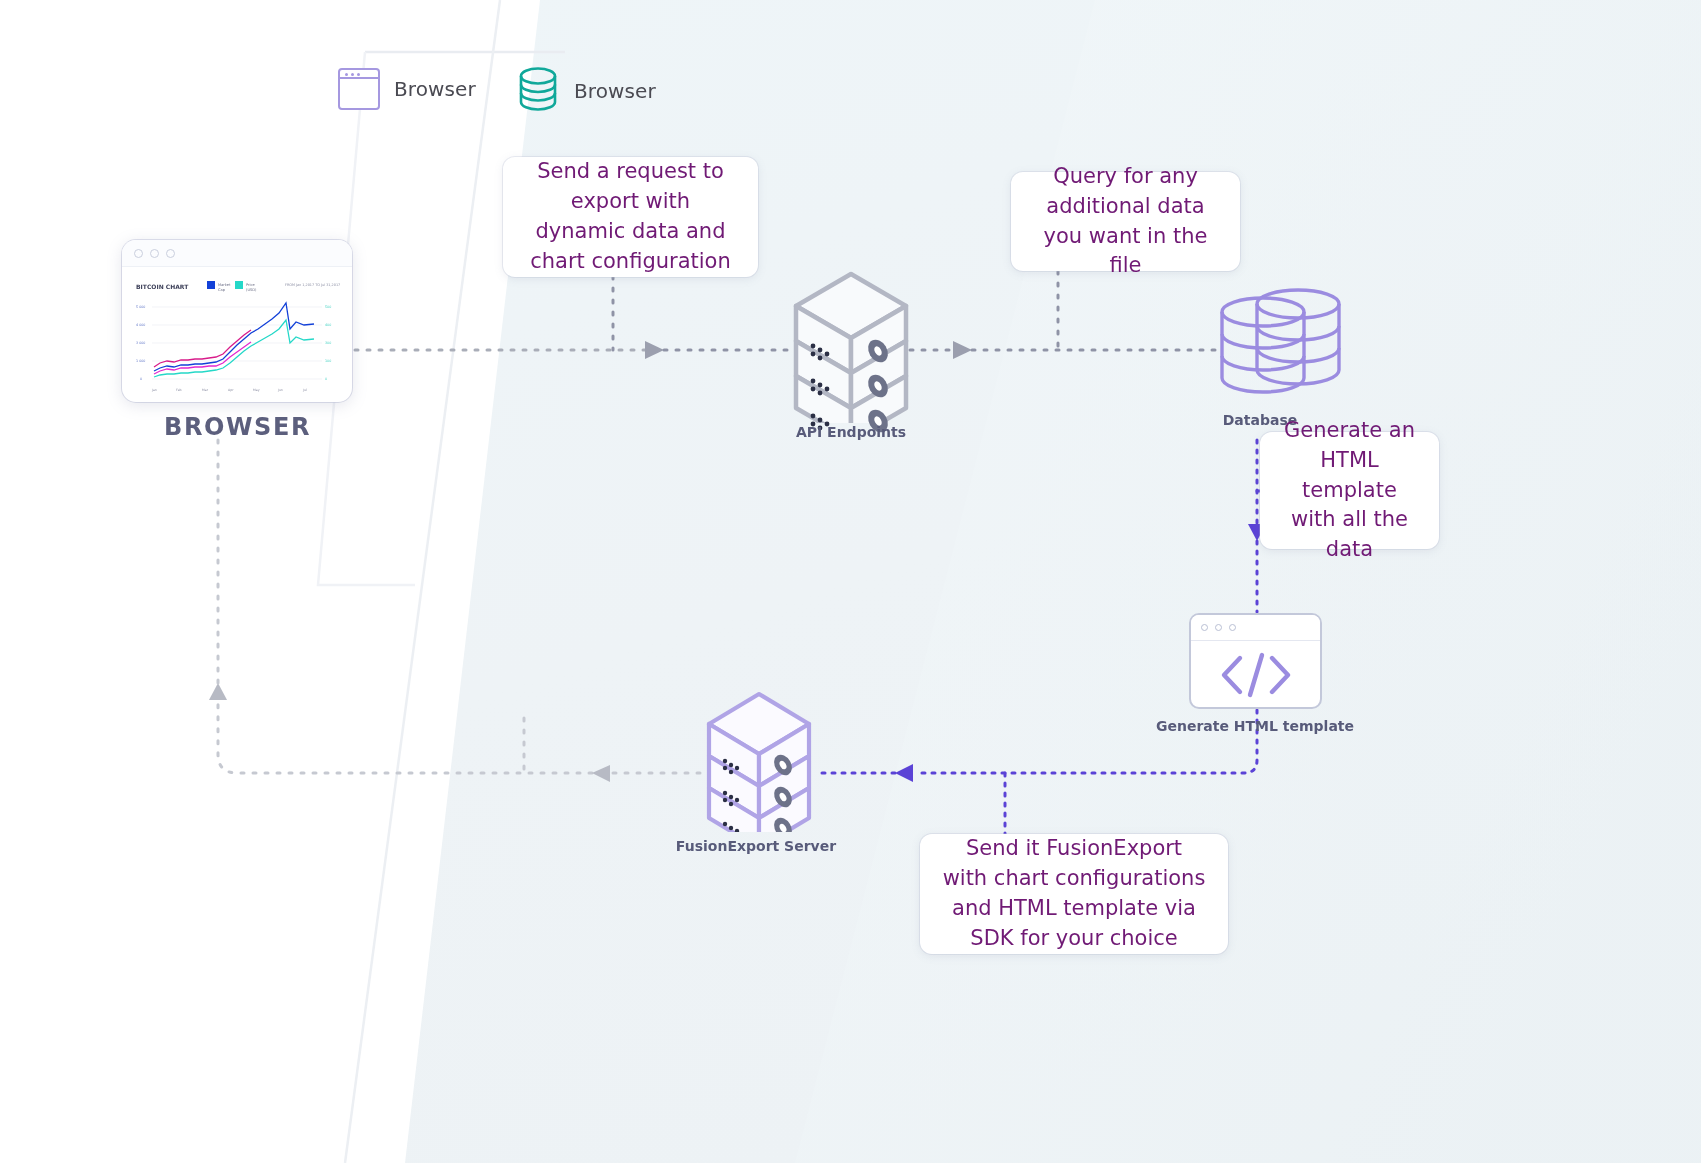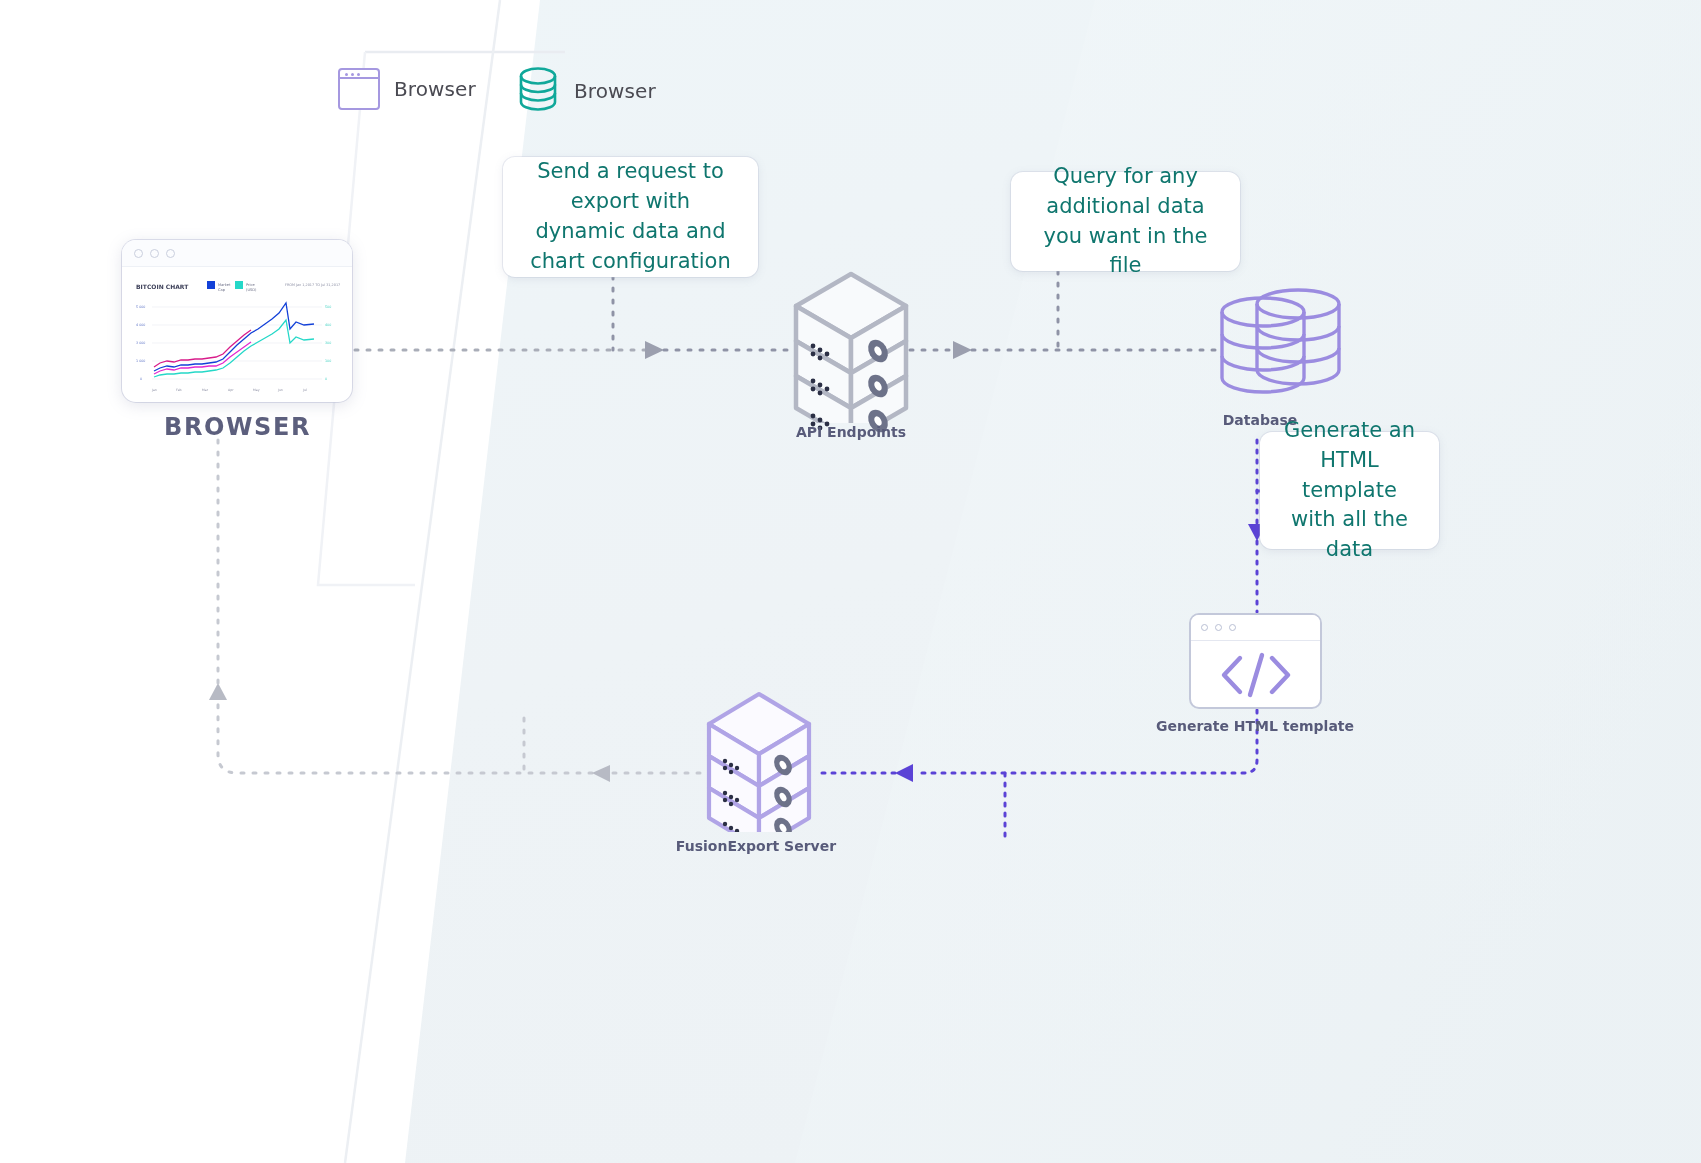--- a/index.html
+++ b/index.html
@@ -31,21 +31,21 @@
   }
   .mini-browser .dot{
     position:absolute;top:3px;width:3px;height:3px;border-radius:50%;background:#a598e0;
   }
 
   
   .callout{
     position:absolute;background:#ffffff;border-radius:12px;
     box-shadow:0 2px 10px rgba(110,115,150,.13), 0 0 0 1px rgba(190,195,215,.30);
     display:flex;align-items:center;justify-content:center;
-    text-align:center;color:#0f766e;font-size:21px;line-height:1.42;
+    text-align:center;color:#701a75;font-size:21px;line-height:1.42;
     padding:18px 22px;box-sizing:border-box;
   }
 
   
   .caption{
     position:absolute;text-align:center;color:#585b7a;
     font-size:14px;font-weight:700;white-space:nowrap;
   }
   .caption.big{font-size:24px;letter-spacing:1.6px;color:#5c5f7d;}
 
@@ -339,15 +339,16 @@
     </svg>
   </div>
   <div class="caption" style="left:625px;top:838px;width:262px;">FusionExport Server</div>
 
   <div class="callout" style="left:503px;top:157px;width:255px;height:120px;">Send a request to export with dynamic data and chart configuration</div>
 
   <div class="callout" style="left:975px;top:172px;width:229px;height:99px;margin-left:36px;">Query for any additional data you want in the file</div>
 
   <div class="callout" style="left:1260px;top:432px;width:179px;height:117px;">Generate an HTML template with all the data</div>
 
+  <div class="callout" style="left:920px;top:834px;width:308px;height:120px;">Send it FusionExport with chart configurations and HTML template via SDK for your choice</div>
 
 
 </div>
 
 </body></html>

